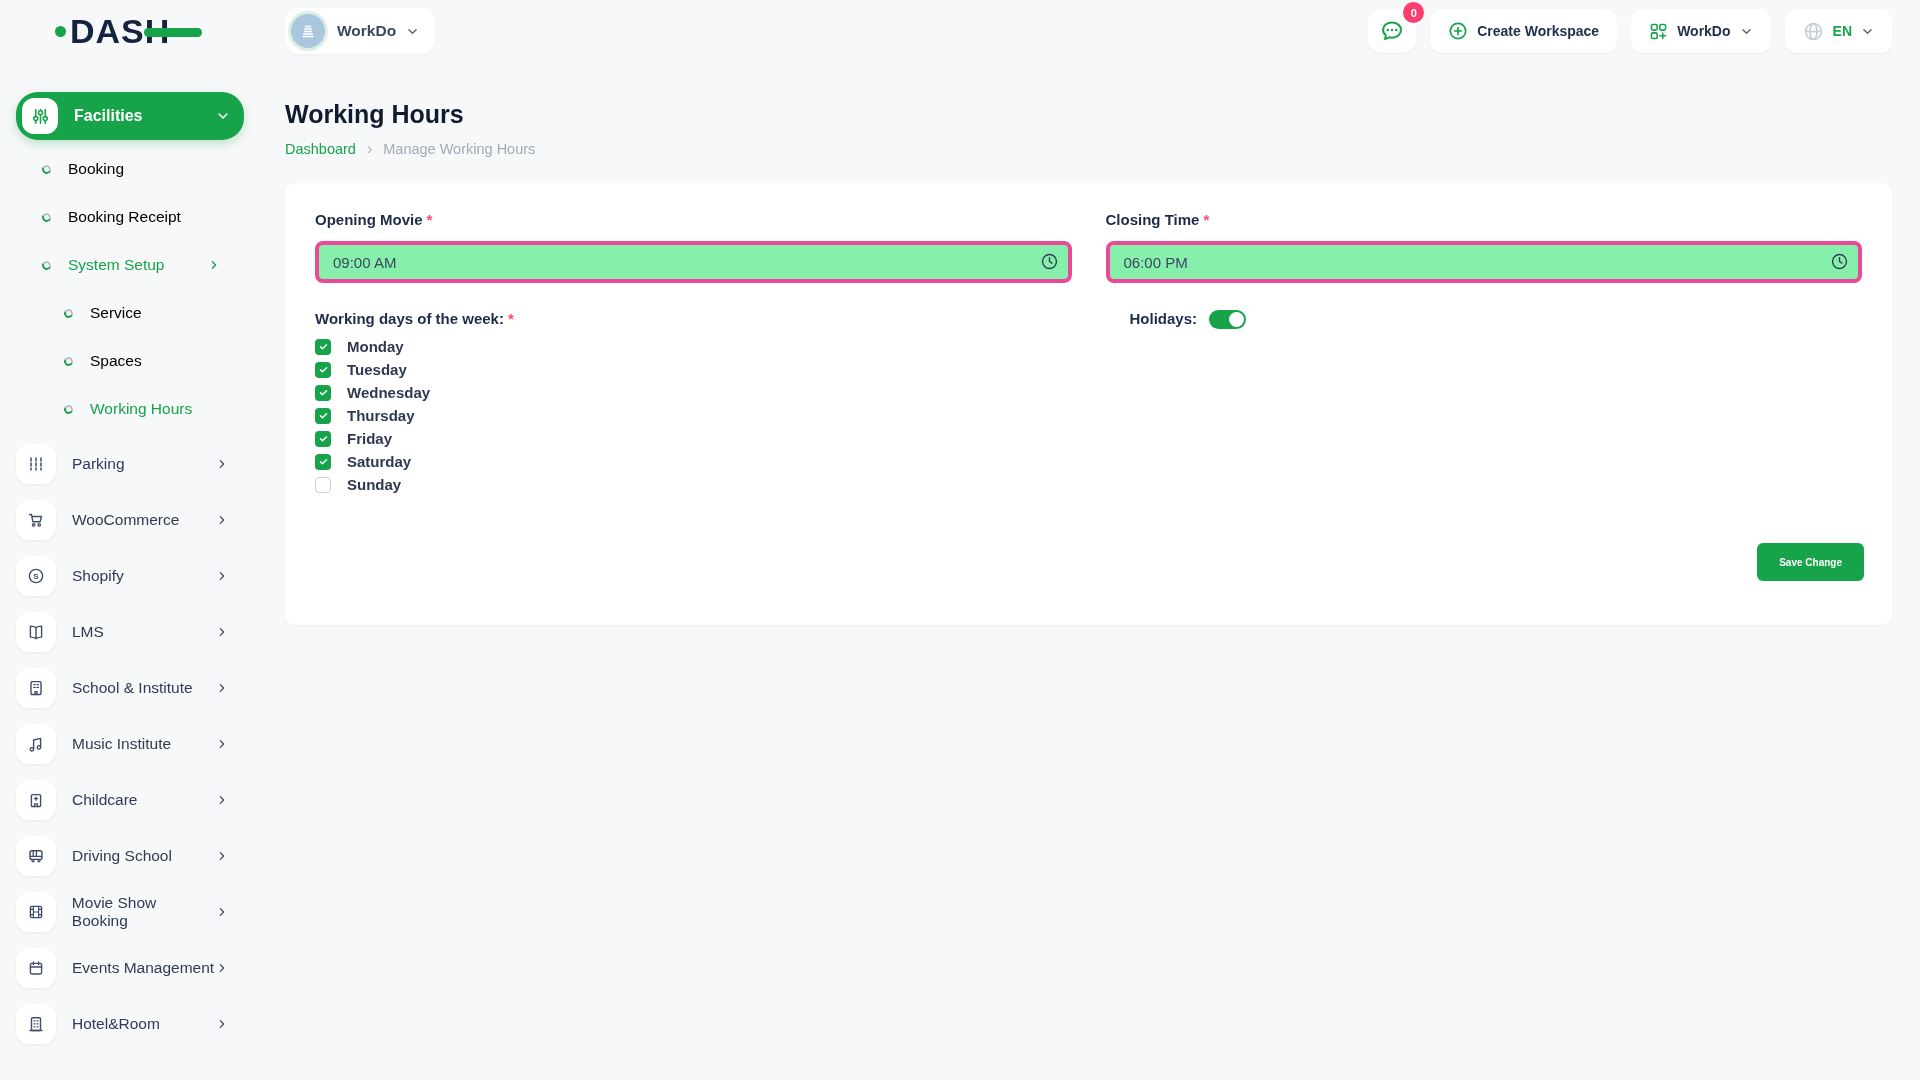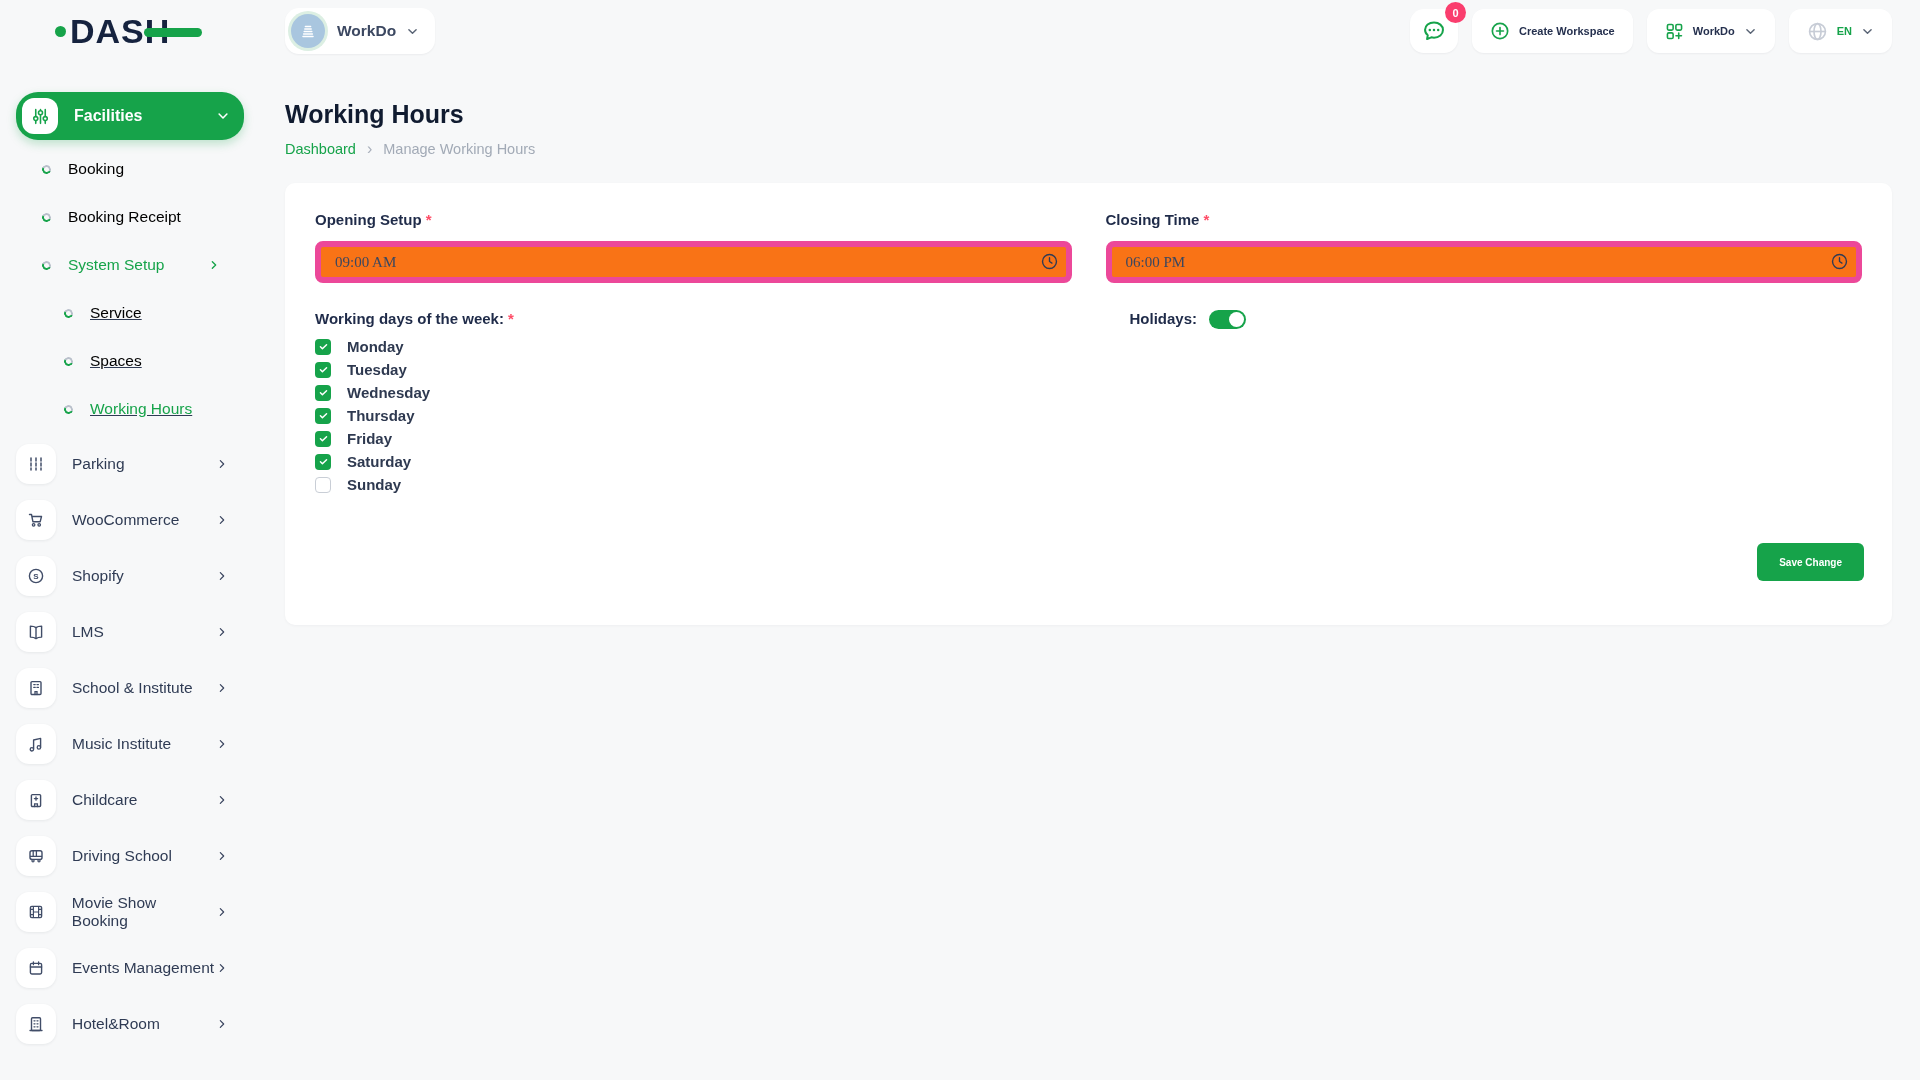--- a/index.html
+++ b/index.html
@@ -27,38 +27,38 @@
   .ws-avatar { width:34px; height:34px; border-radius:50%; background:#a9c6df; box-shadow:0 0 0 3px #dcefe3; display:flex; align-items:center; justify-content:center; }
   .ws-name { font-size:15.5px; font-weight:600; color:#3c4861; margin:0 10px 0 12px; }
 
   .topbar-right { position:absolute; top:9px; right:28px; display:flex; align-items:center; gap:14px; }
   .chat-btn { position:relative; width:48px; height:44px; justify-content:center; }
   .chat-badge {
     position:absolute; top:-7px; right:-8px; min-width:21px; height:21px; padding:0 5px;
     background:#fa3e6e; color:#fff; font-size:11px; font-weight:700;
     border-radius:11px; display:flex; align-items:center; justify-content:center;
   }
-  .hbtn { height:44px; padding:0 18px; gap:9px; font-size:11px; font-weight:600; color:#25304e; border-radius:12px; }
+  .hbtn { height:44px; padding:0 18px; gap:9px; font-size:14px; font-weight:600; color:#25304e; border-radius:12px; }
   .lang-label { color:#16a34a; font-weight:700; }
   .chev { color:#5b6576; }
 
   
   .sidebar { position:absolute; left:16px; top:92px; width:228px; }
   .facilities-pill {
     height:48px; border-radius:22px; background:#16a34a;
     display:flex; align-items:center; padding:0 14px 0 6px; cursor:pointer;
     box-shadow:0 4px 10px rgba(22,163,74,.25);
   }
   .facilities-iconbox { width:36px; height:36px; background:#fff; border-radius:12px; display:flex; align-items:center; justify-content:center; }
   .facilities-label { color:#fff; font-size:16px; font-weight:700; margin-left:16px; }
   .facilities-pill .chev-w { margin-left:auto; color:#fff; }
 
   .nav { margin-top:5px; }
   .nav-row { height:48px; display:flex; align-items:center; padding-left:26px; cursor:pointer; }
-  .nav-row.lvl2 { padding-left:48px;text-decoration:underline; }
+  .nav-row.lvl2 { padding-left:48px; }
   .bullet {
     width:9px; height:9px; border-radius:50%;
     border:2px solid #b9c0cb; border-left-color:#16a34a; border-bottom-color:#16a34a;
     transform:rotate(-20deg); flex:0 0 auto;
   }
   .nav-label { font-size:15.5px; font-weight:500; color:#000000; margin-left:17px; }
   .nav-row.green .nav-label { color:#16a34a; }
   .nav-row .chev-r { margin-left:auto; margin-right:24px; color:#16a34a; }
 
   .module-row { height:56px; display:flex; align-items:center; cursor:pointer; }
@@ -82,23 +82,23 @@
     position:relative; margin-top:26px; height:442px;
     background:#fff; border-radius:10px;
     box-shadow:0 1px 3px rgba(15,23,42,.04);
     padding:28px 30px;
     display:grid; grid-template-columns:1fr 1fr; column-gap:34px; align-content:start;
   }
   .field-label { font-size:15px; font-weight:700; color:#1f2b49; margin-bottom:13px; }
   .req { color:#ff4d67; margin-left:4px; }
   .input-wrap { position:relative; }
   .time-input {
-    width:100%; height:42px; border:6px solid #ec4899; border-radius:8px;
-    padding:0 42px 0 14px; font-size:15px; color:#3b4760; background:#f97316;
-    font-family:Liberation Serif, serif; outline:none;
+    width:100%; height:42px; border:4px solid #ec4899; border-radius:8px;
+    padding:0 42px 0 14px; font-size:15px; color:#3b4760; background:#86efac;
+    font-family:Liberation Sans, sans-serif; outline:none;
   }
   .clock-ic { position:absolute; right:13px; top:11px; color:#2f3b55; }
 
   .subsection { margin-top:27px; }
   .day-row { display:flex; align-items:center; height:23px; cursor:pointer; }
   .cbx {
     width:16px; height:16px; border-radius:4px; flex:0 0 auto;
     display:flex; align-items:center; justify-content:center;
   }
   .cbx.on { background:#16a34a; }
@@ -380,21 +380,21 @@
   <div class="breadcrumb">
     <span class="bc-link">Dashboard</span>
     <span class="bc-sep">›</span>
     <span class="bc-current">Manage Working Hours</span>
   </div>
 
   <div class="card">
 
     <div>
       <div class="field-label">
-        <span>Opening Setup</span><span class="req">*</span>
+        <span>Opening Movie</span><span class="req">*</span>
       </div>
       <div class="input-wrap">
         <input class="time-input" type="text" readonly="" value="09:00 AM" style="">
         <svg class="clock-ic" width="19" height="19" viewBox="0 0 18 18" fill="none">
             <circle cx="9" cy="9" r="6.6" stroke="currentColor" stroke-width="1.3"></circle>
             <path d="M9 5.4V9l2.3 1.5" stroke="currentColor" stroke-width="1.3" stroke-linecap="round" stroke-linejoin="round"></path>
           </svg>
       </div>
 
       <div class="subsection">

